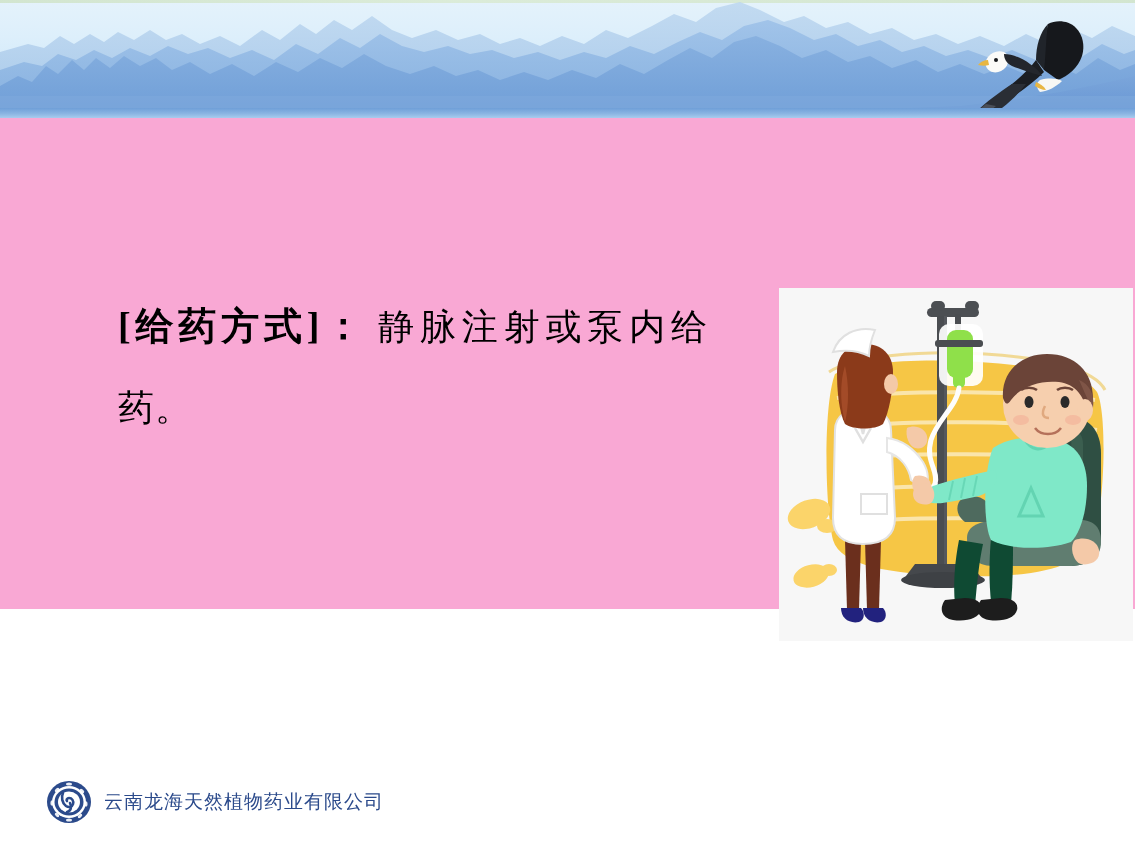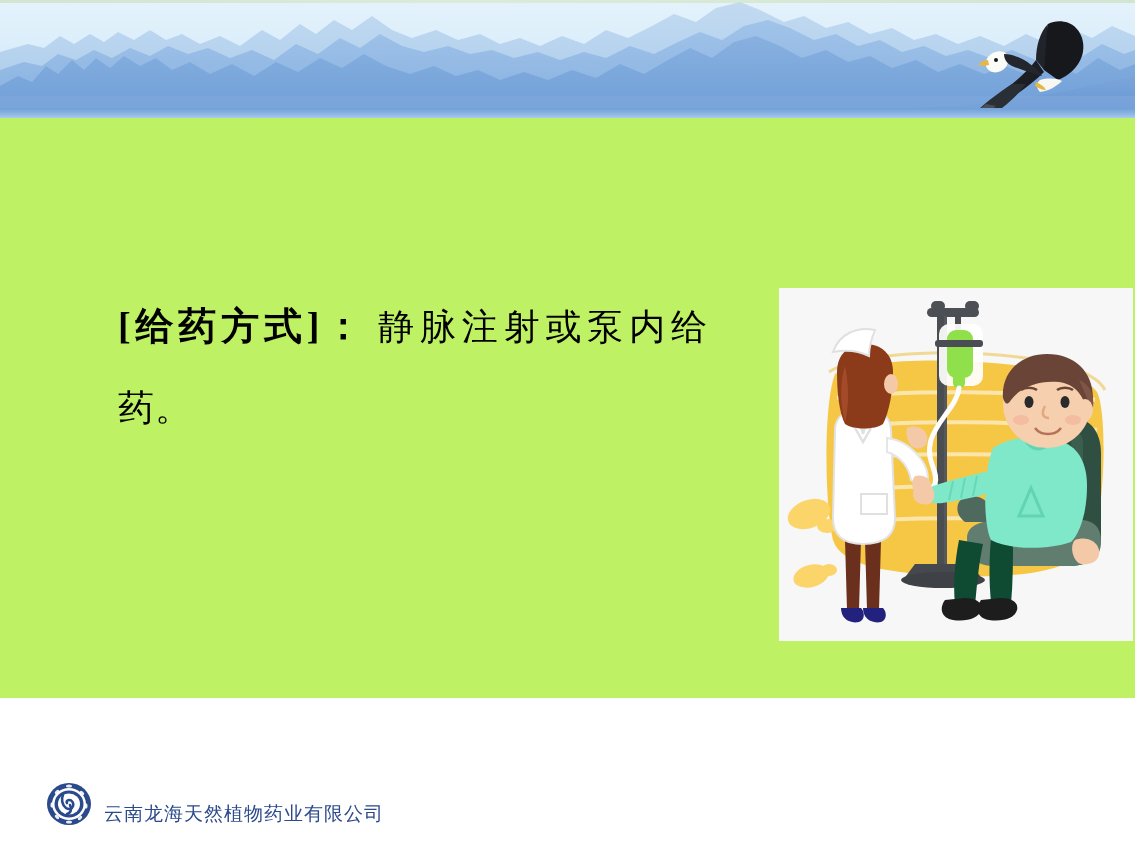--- a/index.html
+++ b/index.html
@@ -6,22 +6,22 @@
   html,body{margin:0;padding:0;}
   body{
     width:1135px;height:851px;
     background:#ffffff;
     font-family:"Liberation Sans",sans-serif;
     overflow:hidden;
     position:relative;
   }
   .slide{
     position:absolute;inset:0;
-    width:1135px;height:698px;
-    background:#bef264;
+    width:1135px;height:609px;
+    background:#f9a8d4;
   }
 
   
   .banner{
     position:absolute;left:0;top:0;
     width:1135px;height:118px;
     overflow:hidden;
     background:linear-gradient(180deg,#e8f3fb 0%,#dceefa 35%,#cfe7f8 60%,#bfdcf3 100%);
   }
   .banner-topline{
@@ -77,21 +77,21 @@
     width:354px;height:353px;
     background:#f7f7f7;
     overflow:hidden;
   }
   .illus svg{display:block;}
 
   
   .footer{
     position:absolute;left:46px;top:777px;
     height:50px;
-    display:flex;align-items:flex-end;gap:12px;
+    display:flex;align-items:center;gap:12px;
   }
   .logo{
     width:46px;height:46px;
     position:relative;flex:0 0 auto;
   }
   .logo svg{display:block;}
   .company{
     font-family:"Liberation Sans",sans-serif;
     font-size:19px;
     color:#2b4a8b;

